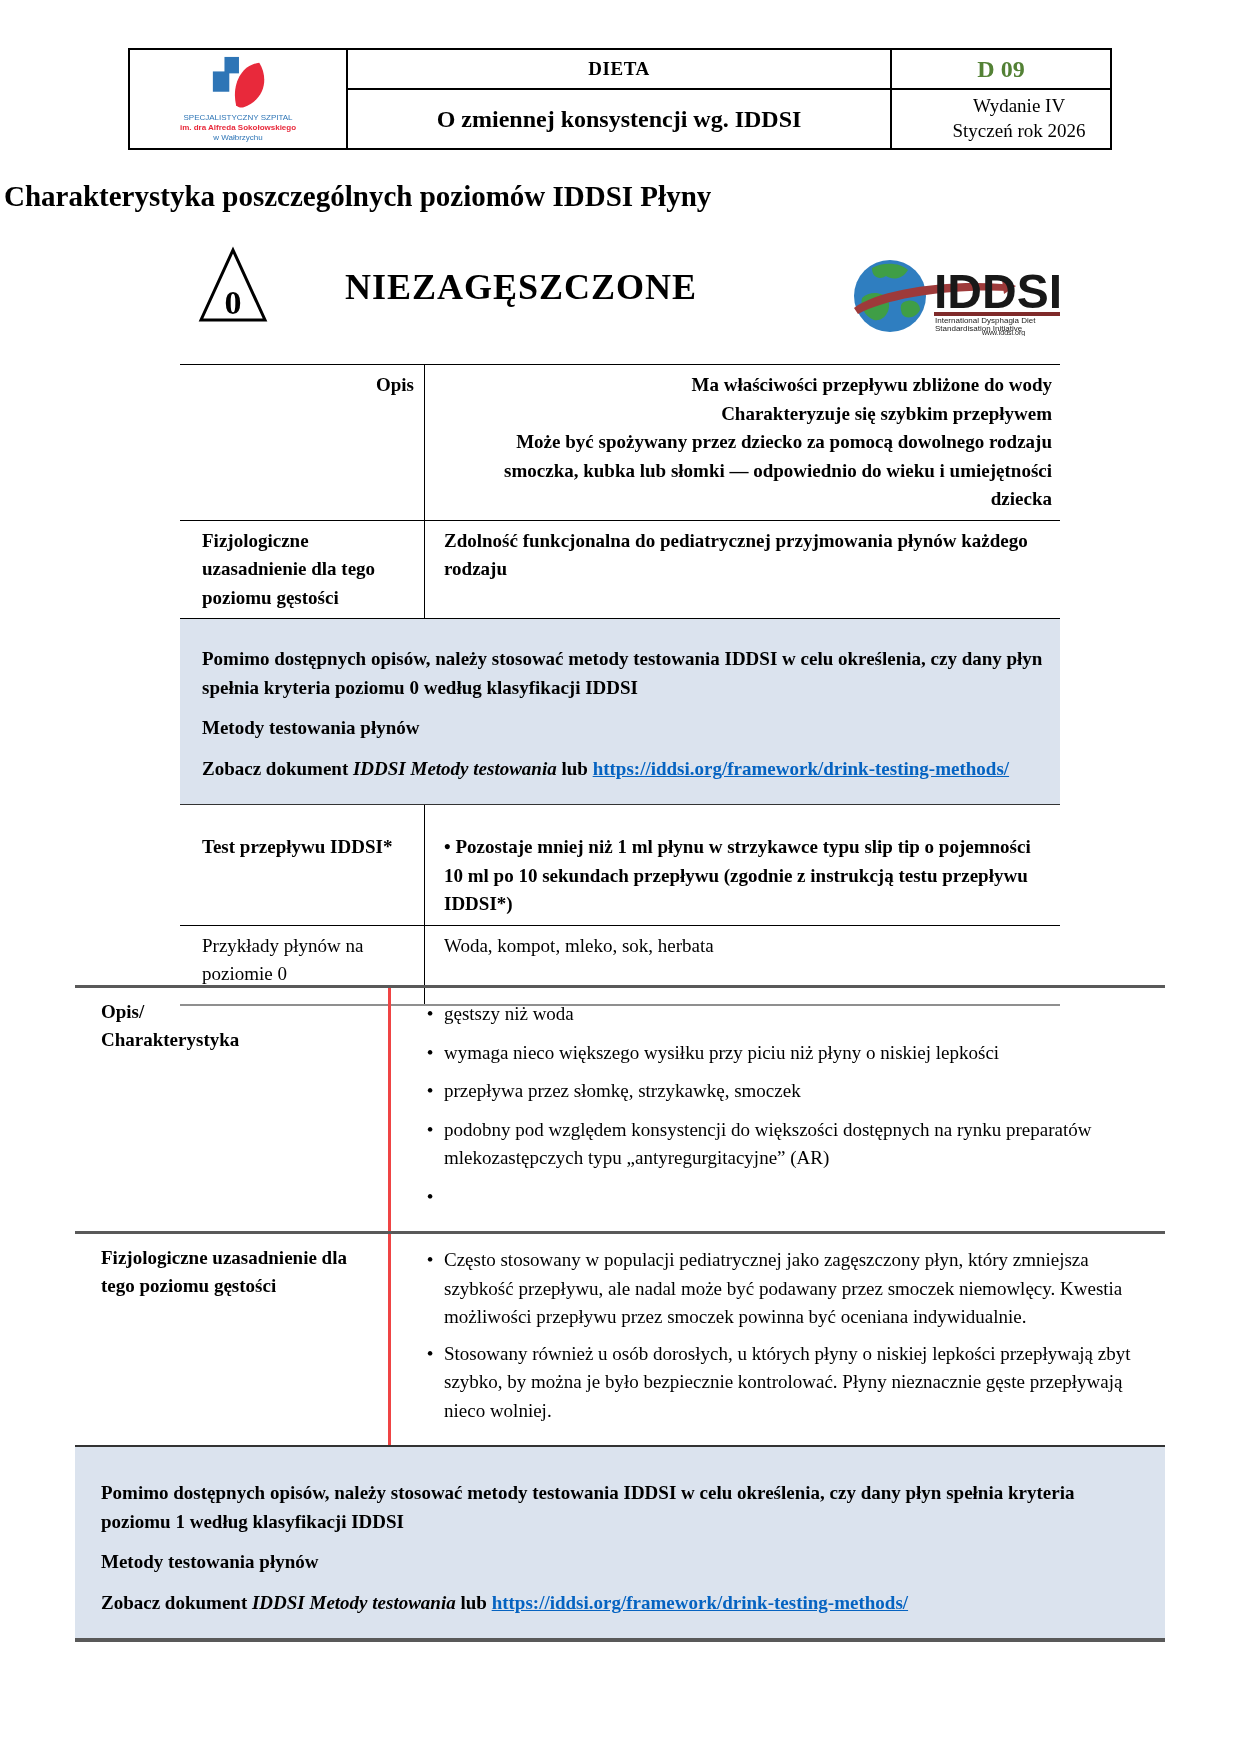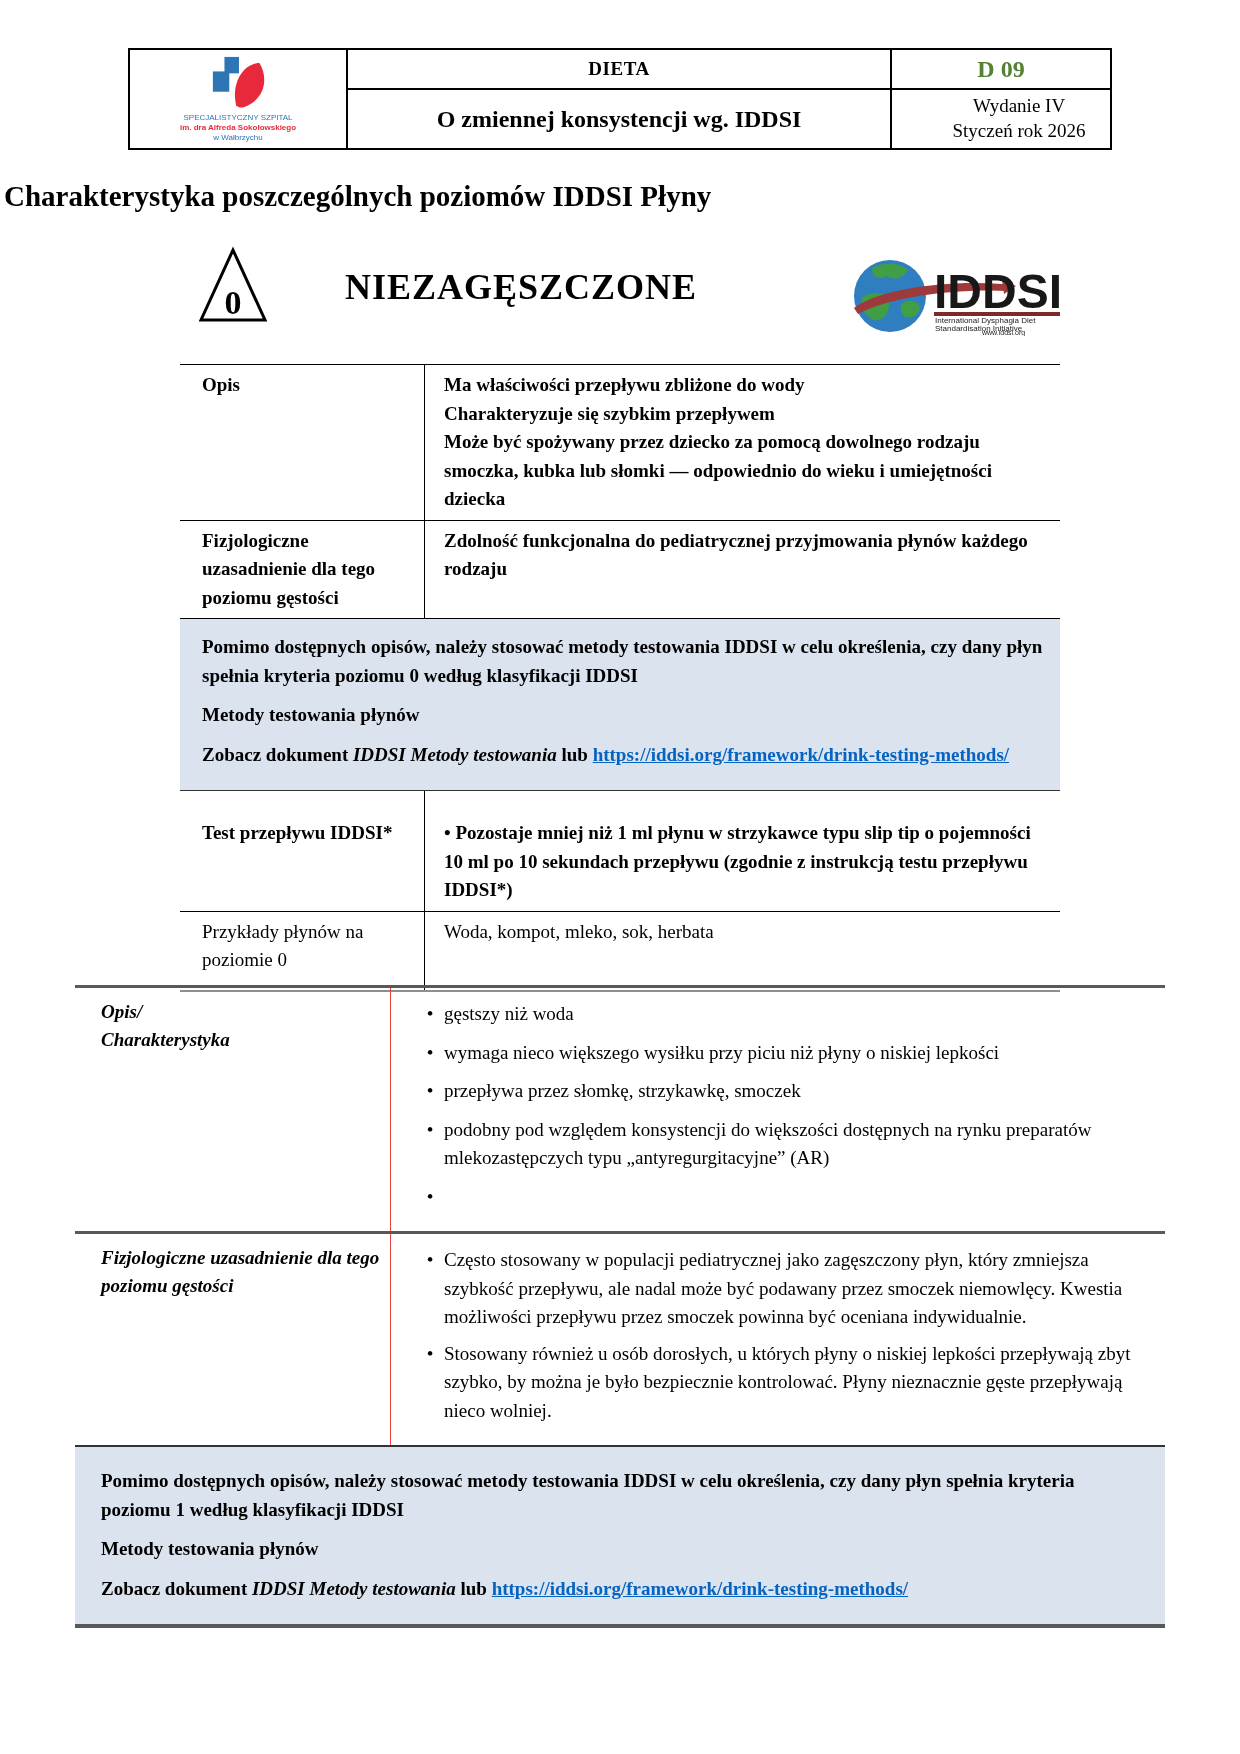--- a/index.html
+++ b/index.html
@@ -32,38 +32,38 @@
   .triangle-wrap { position:absolute; left:198px; top:246px; width:70px; height:78px; }
   .level-heading { position:absolute; left:345px; top:266px; font-size:36px; font-weight:bold; letter-spacing:1px; }
   .iddsi-logo { position:absolute; left:852px; top:246px; width:212px; height:90px; }
 
   
   .table1 { position:absolute; left:180px; top:364px; width:880px; font-size:19px; border-top:1px solid #000; box-sizing:border-box; }
   .t1-row { display:flex; border-bottom:1px solid #000; box-sizing:border-box; }
   .t1-left { width:245px; border-right:1px solid #000; box-sizing:border-box;
              padding:6px 10px 6px 22px; font-weight:bold; line-height:1.5; }
   .t1-right { flex:1; box-sizing:border-box; padding:6px 8px 6px 19px; font-weight:bold; line-height:1.5; }
-  .row-opis { min-height:141px; }
+  .row-opis { min-height:141px;text-align:right; }
   .row-fizjo { min-height:86px; }
   .row-test { min-height:104px; }
   .row-test .t1-left, .row-test .t1-right { padding-top:28px; }
   .row-examples { min-height:80px; border-bottom:2px solid #8f8f8f; }
   .row-examples .t1-left, .row-examples .t1-right { font-weight:normal; }
   .t1-note { background:#dbe3ee; min-height:150px; box-sizing:border-box;
              padding:14px 14px 10px 22px; font-weight:bold; line-height:1.5;
              border-bottom:1px solid #333; }
-  .t1-note p, .t2-note p { margin:0 0 11px 0; }
+  .t1-note p, .t2-note p { margin:12px 0 11px 0; }
 
   
   .table2 { position:absolute; left:75px; top:985px; width:1090px; font-size:19px;
             border-top:3px solid #595959; box-sizing:border-box; }
   .t2-row { display:flex; box-sizing:border-box; }
   .t2-row-sep { border-bottom:3px solid #595959; }
-  .t2-left { width:316px; border-right:1px solid #ef4444; box-sizing:border-box;
-             padding:10px 4px 10px 26px; font-weight:bold; line-height:1.45;font-style:italic; }
+  .t2-left { width:316px; border-right:3px solid #ef4444; box-sizing:border-box;
+             padding:10px 4px 10px 26px; font-weight:bold; line-height:1.45; }
   .t2-right { flex:1; box-sizing:border-box; padding:12px 30px 10px 0; line-height:1.5; }
   .row-opis2 { min-height:203px; }
   .row-fizjo2 { min-height:189px; }
   .bullet { display:flex; margin:0 0 10px 0; }
   .bullet::before { content:"\2022"; width:28px; text-align:center; flex:0 0 28px; margin-left:25px; }
   .bullet .bt { flex:1; }
   .bullet-tight { margin-bottom:8px; }
   .t2-note { background:#dbe3ee; min-height:155px; box-sizing:border-box;
              border-top:2px solid #333; border-bottom:4px solid #595959;
              padding:20px 40px 10px 26px; font-weight:bold; line-height:1.5; }

